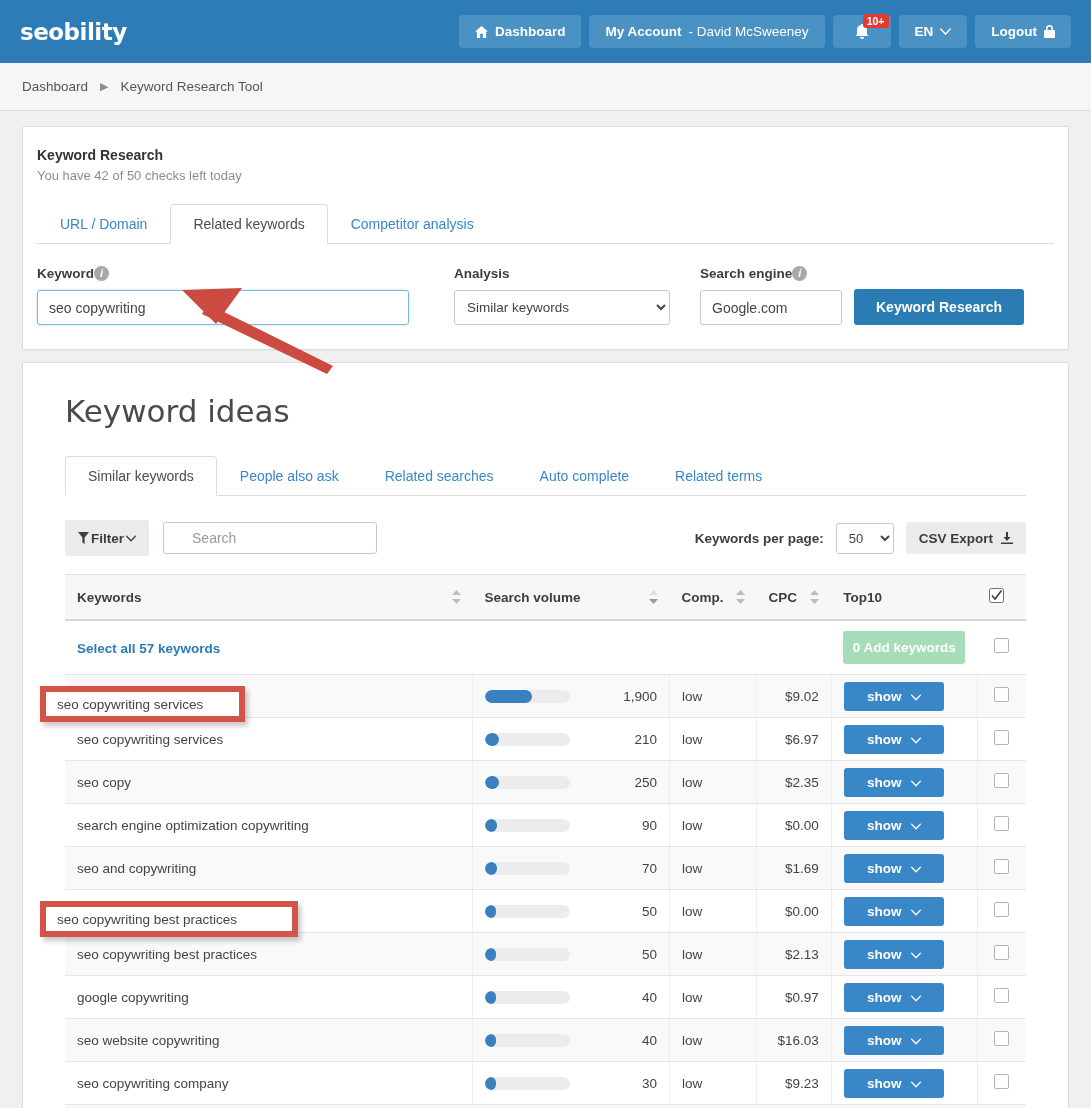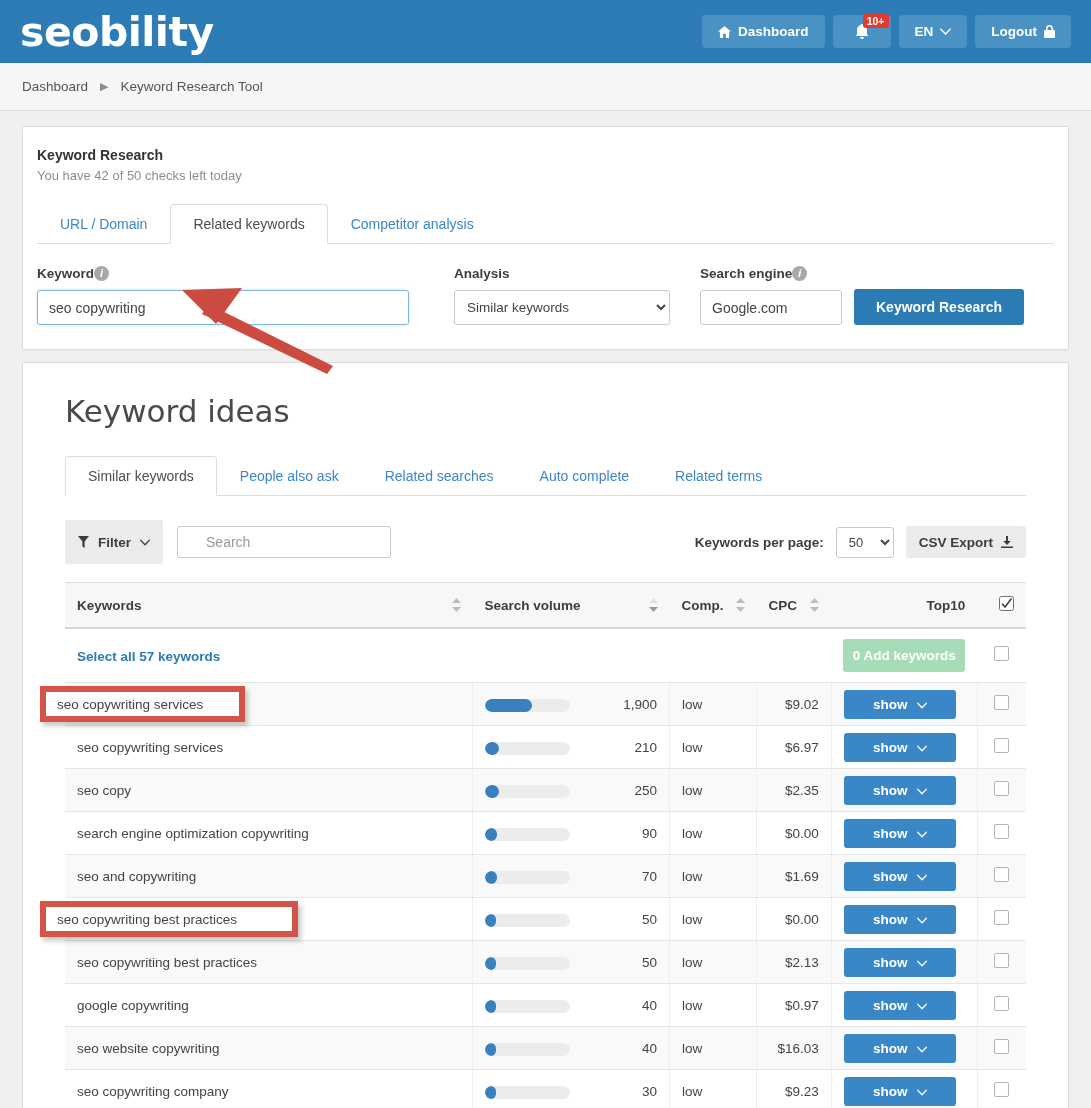--- a/index.html
+++ b/index.html
@@ -11,21 +11,21 @@
     -webkit-font-smoothing: antialiased;
   }
   #page { position: relative; width: 1091px; height: 1108px; overflow: hidden; background:#f0f0f0; }
 
   
   .topbar {
     height: 63px; background: #2e7cb5; display: flex; align-items: center;
     padding: 0 20px; position: relative;
   }
   .brand {
-    color: #ffffff; font-size: 41px; font-weight: bold; letter-spacing: -0.5px;
+    color: #ffffff; font-size: 23px; font-weight: bold; letter-spacing: -0.5px;
     font-family: "DejaVu Sans", sans-serif;
   }
   .topnav { margin-left: auto; display: flex; align-items: center; gap: 8px; }
   .navbtn {
     background: #4b92c4; color: #fff; border-radius: 4px;
     font-size: 13.5px; font-weight: bold; padding: 9px 16px;
     display: flex; align-items: center; gap: 7px; white-space: nowrap; cursor: pointer;
   }
   .navbtn .thin { font-weight: normal; }
   .bellbtn { position: relative; padding: 9px 22px; }
@@ -102,37 +102,37 @@
   .gap-c { margin-left: 12px; }
 
   
   .big-title {
     font-size: 31px; color: #4a4a4a; font-weight: normal; margin: 6px 0 0 22px;
     font-family: "DejaVu Sans", sans-serif;
   }
   .tabs2 { margin: 26px 22px 0; }
   .toolbar { display: flex; align-items: center; margin: 24px 22px 0; }
   .filter-btn {
-    background: #eceaea; border-radius: 3px; height: 44px; display: flex; align-items: center;
-    gap: 9px; padding: 0 13px; font-size: 13.5px; font-weight: bold; color: #3d3d3d; cursor: pointer;
+    background: #eceaea; border-radius: 3px; height: 36px; display: flex; align-items: center;
+    gap: 2px; padding: 0 13px; font-size: 13.5px; font-weight: bold; color: #3d3d3d; cursor: pointer;
   }
   .search-inp { width: 214px; margin-left: 14px; height: 32px; padding-left: 28px; }
   .tb-right { margin-left: auto; display: flex; align-items: center; gap: 12px; }
   .kpp-label { font-size: 13.5px; font-weight: bold; color: #3d3d3d; }
   .kpp-sel { width: 58px; height: 31px; font-size: 13px; text-align: left; padding-left:8px; }
   .csv-btn {
     background: #eceaea; border-radius: 3px; height: 32px; display: flex; align-items: center;
     gap: 8px; padding: 0 13px; font-size: 13.5px; font-weight: bold; color: #3d3d3d; cursor: pointer;
   }
 
   
   table.kwtable { width: calc(100% - 44px); margin: 18px 22px 0; border-collapse: collapse; }
   table.kwtable thead th {
     background: #f7f7f7; border-top: 1px solid #dedede; border-bottom: 2px solid #d6d6d6;
-    font-size: 13.5px; font-weight: bold; color: #3d3d3d; padding: 13px 12px; text-align: right;
+    font-size: 13.5px; font-weight: bold; color: #3d3d3d; padding: 13px 12px; text-align: left;
     white-space: nowrap;
   }
   th .th-in { display: flex; align-items: center; }
   th .sorter { margin-left: auto; padding-left: 12px; }
   .sort-ico { display: inline-block; line-height: 0; }
   .selrow td { background: #fff; border-bottom: 1px solid #e4e4e4; padding: 10px 12px; }
   .link-blue { color: #2b7cb4; font-size: 13.5px; font-weight: bold; cursor: pointer; }
   .addkw {
     background: #a6dcb8; color: #ffffff; border-radius: 3px; font-size: 13.5px; font-weight: bold;
     padding: 9px 0; width: 122px; text-align: center; cursor: pointer; float: right;
@@ -143,29 +143,29 @@
   }
   tbody.rows tr td:last-child { border-right: none; }
   tbody.rows tr.odd td  { background: #f9f9f9; }
   tbody.rows tr.even td { background: #ffffff; }
   td.c-kw { width: 452px; }
   td.c-vol { width: 205px; }
   td.c-comp { width: 72px; color: #555; }
   td.c-cpc { width: 75px; text-align: right; color: #555; }
   td.c-top10 { width: 130px; }
   td.c-chk { width: 50px; text-align: center; }
-  .volwrap { display: flex; align-items: flex-end; }
+  .volwrap { display: flex; align-items: center; }
   .track {
     width: 85px; height: 13px; background: #ececec; border-radius: 7px; overflow: hidden;
     flex: none;
   }
   .fill { height: 100%; background: #3a80bf; border-radius: 7px; }
   .volnum { margin-left: auto; text-align: right; color: #444; font-size: 13.5px; }
   .show-btn {
-    background: #3a87c8; color: #fff; border-radius: 3px; height: 29px; width: 112px;
+    background: #3a87c8; color: #fff; border-radius: 3px; height: 29px; width: 100px;
     display: flex; align-items: center; justify-content: center; gap: 9px;
     font-size: 13.5px; font-weight: bold; cursor: pointer;
   }
   .cbx {
     width: 15px; height: 15px; border: 1px solid #b4b4b4; border-radius: 2px;
     background: #fff; display: inline-block; cursor: pointer;
   }
 
   
   .anno { position: absolute; pointer-events: none; }
@@ -187,20 +187,24 @@
 
       <div class="navbtn">
         <span>
           <svg class="ico-svg" width="13" height="12" viewBox="0 0 14 13">
               <path fill="#fff" d="M7 0 0 6h2v7h3.5V8.5h3V13H12V6h2z"></path>
             </svg>
         </span>
         <span>Dashboard</span>
       </div>
 
+      <div class="navbtn">
+        <span>My Account</span>
+        <span class="thin">- David McSweeney</span>
+      </div>
 
       <div class="navbtn bellbtn">
         <span>
           <svg class="ico-svg" width="14" height="15" viewBox="0 0 14 15">
               <path fill="#fff" d="M7 15a2 2 0 0 0 2-2H5a2 2 0 0 0 2 2zm5-4.5V6a5 5 0 0 0-4-4.9V.8a1 1 0 1 0-2 0v.3A5 5 0 0 0 2 6v4.5L.5 12h13z"></path>
             </svg>
         </span>
         <span class="badge">10+</span>
       </div>
 

